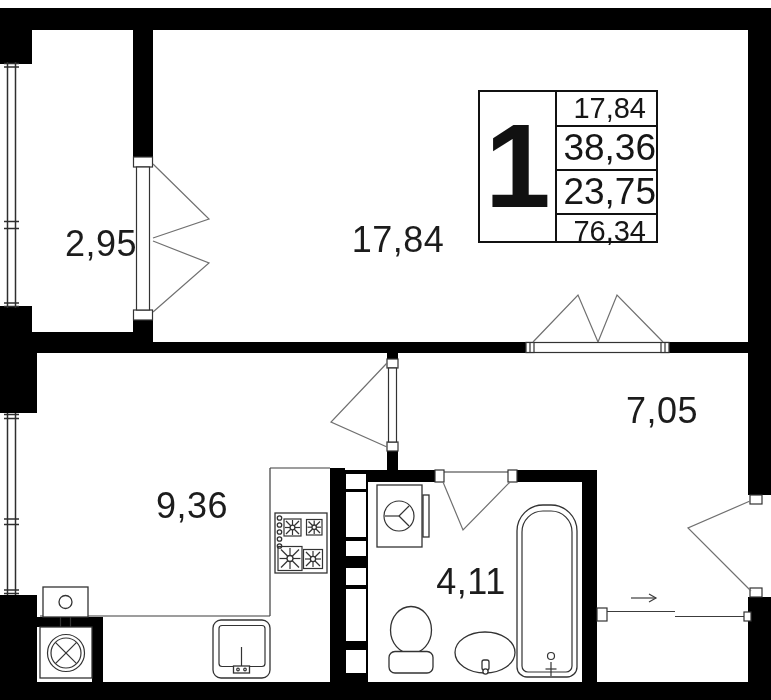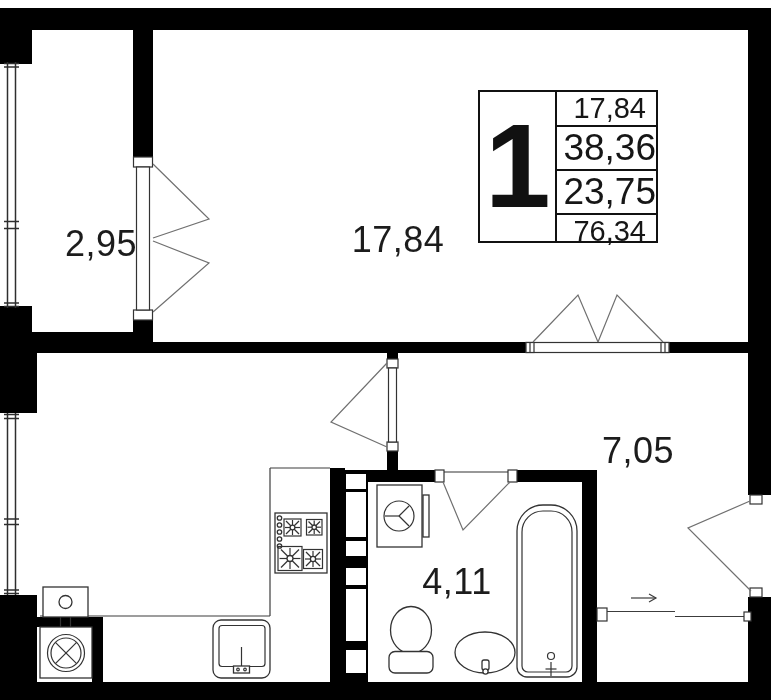--- a/index.html
+++ b/index.html
@@ -232,22 +232,23 @@
       <path class="fix" d="M 517 667 L 517 531 A 26 26 0 0 1 543 505 L 551 505 A 26 26 0 0 1 577 531 L 577 667 A 10 10 0 0 1 567 677 L 527 677 A 10 10 0 0 1 517 667 Z"></path>
       <path class="fixline" d="M 522 666 L 522 532 A 21 21 0 0 1 543 511 L 551 511 A 21 21 0 0 1 572 532 L 572 666 A 6 6 0 0 1 566 672 L 528 672 A 6 6 0 0 1 522 666 Z"></path>
       <circle class="fixline" cx="551" cy="656" r="3.5"></circle>
       <line class="fixline" x1="551" y1="662" x2="551" y2="676"></line>
       <line class="fixline" x1="545.5" y1="669" x2="556.5" y2="669"></line>
     </g>
   </svg>
 
   <div class="room-label" style="left:81px;top:244px;margin-left:20px;">2,95</div>
   <div class="room-label" style="left:398px;top:240px;">17,84</div>
-  <div class="room-label" style="left:638px;top:411px;margin-top:40px;">7,05</div>
-  <div class="room-label" style="left:457px;top:582px;">4,11</div>
+  <div class="room-label" style="left:192px;top:506px;">9,36</div>
+  <div class="room-label" style="left:662px;top:411px;">7,05</div>
+  <div class="room-label" style="left:471px;top:582px;">4,11</div>
 
   <div class="legend">
     <div class="legend-left">
       <span class="legend-rooms">1</span>
     </div>
     <div class="legend-right">
       <div class="legend-row small">17,84</div>
       <div class="legend-row large">38,36</div>
       <div class="legend-row large">23,75</div>
       <div class="legend-row small">76,34</div>

